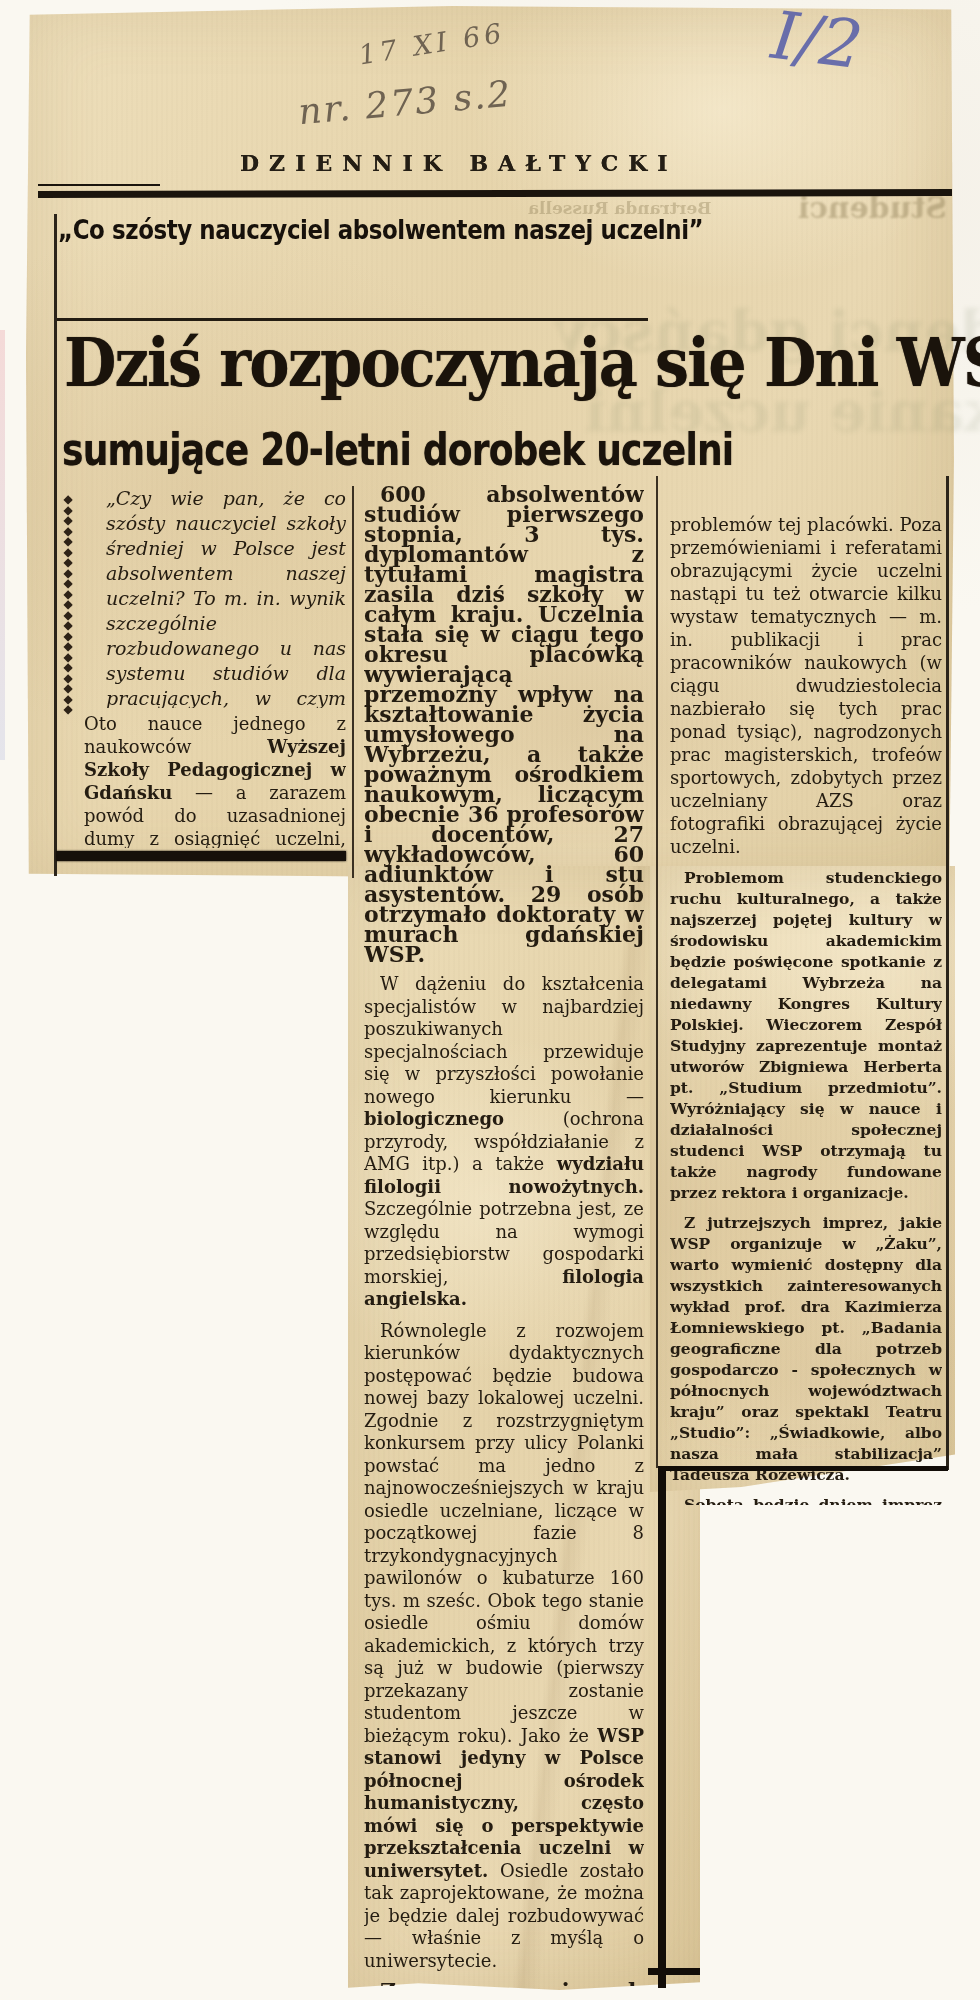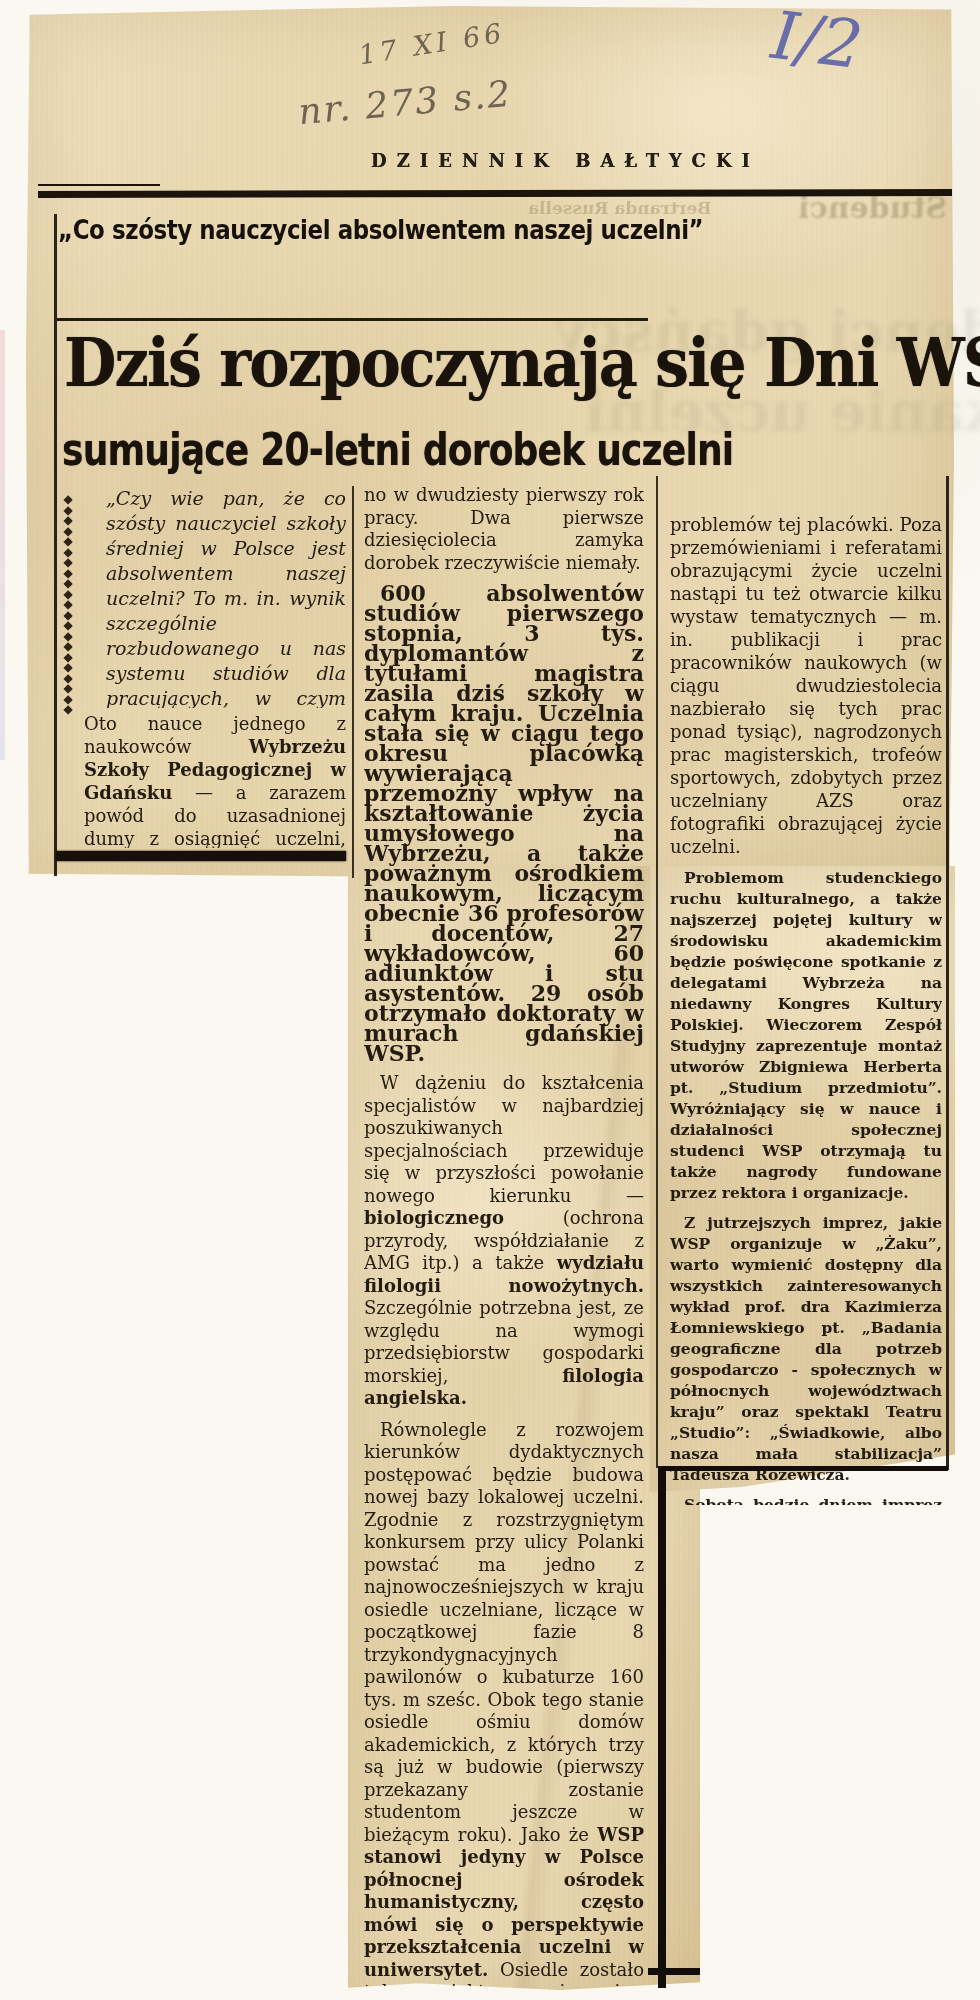--- a/index.html
+++ b/index.html
@@ -49,22 +49,22 @@
   
   .content{position:absolute;inset:0;z-index:3;}
   .content > *{position:absolute;}
 
   .hand{font-family:"DejaVu Serif",serif;font-style:italic;color:#6f6352;}
   #hand-date{left:358px;top:28px;font-size:27px;transform:rotate(-9deg);letter-spacing:4px;}
   #hand-issue{left:298px;top:82px;font-size:36px;transform:rotate(-5deg);letter-spacing:2px;}
   #pen-mark{left:772px;top:2px;font-size:66px;color:rgba(82,90,168,.85);
     font-family:"DejaVu Serif",serif;font-style:italic;transform:rotate(7deg);}
 
-  #masthead{left:240px;top:150px;width:520px;text-align:right;
-    font-weight:700;font-size:18px;letter-spacing:10px;color:#241e15;
+  #masthead{left:240px;top:150px;width:520px;text-align:left;
+    font-weight:700;font-size:22px;letter-spacing:10px;color:#241e15;
     text-shadow:0 0 .6px #241e15;}
   .rule{background:#1a140d;}
   #masthead-rule{left:38px;top:190px;width:914px;height:7px;transform:rotate(-.12deg);}
   #masthead-rule2{left:38px;top:184px;width:122px;height:2px;}
 
   #kicker{left:58px;top:214px;font-family:"DejaVu Sans",sans-serif;font-weight:700;
     font-size:27px;color:#17110b;transform:scaleX(.85);transform-origin:left top;
     white-space:nowrap;letter-spacing:-.5px;}
   #kicker-rule{left:56px;top:318px;width:592px;height:3px;background:#231c12;}
   #left-border{left:54px;top:214px;width:3px;height:662px;background:#2b241a;}
@@ -135,29 +135,28 @@
     <div id="kicker">„Co szósty nauczyciel absolwentem naszej uczelni”</div>
     <div id="kicker-rule"></div>
     <div id="left-border"></div>
 
     <h1 id="headline">Dziś rozpoczynają się Dni WSP</h1>
     <h2 id="subheadline">sumujące 20-letni dorobek uczelni</h2>
 
     <div id="ornament">◆◆◆◆◆◆◆◆◆◆◆◆◆◆◆◆◆◆◆◆◆</div>
 
     <div class="bodytext" id="col1-quote">„Czy wie pan, że co szósty nauczyciel szkoły średniej w Polsce jest absolwentem naszej uczelni? To m. in. wynik szczególnie rozbudowanego u nas systemu studiów dla pracujących, w czym wysuwamy się na czołowe miejsce wśród uczelni w kraju...”.</div>
-    <div class="bodytext" id="col1-rest"><span>Oto nauce jednego z naukowców </span><b>Wybrzeżu Szkoły Pedagogicznej w Gdańsku</b><span> — a zarazem powód do uzasadnionej dumy z osiągnięć uczelni, która weszła niedaw</span></div>
+    <div class="bodytext" id="col1-rest"><span>Oto nauce jednego z naukowców </span><b>Wyższej Szkoły Pedagogicznej w Gdańsku</b><span> — a zarazem powód do uzasadnionej dumy z osiągnięć uczelni, która weszła niedaw</span></div>
     <div id="col1-endbar"></div>
 
     <div id="rule12"></div>
     <div id="rule23"></div>
     <div id="right-border"></div>
 
     <div class="col" id="col2">
-      <p class="reg noind">no w dwudziesty pierwszy rok pracy. Dwa pierwsze dziesięciolecia zamyka dorobek rzeczywiście niemały.</p>
       <p class="pb">600 absolwentów studiów pierwszego stopnia, 3 tys. dyplomantów z tytułami magistra zasila dziś szkoły w całym kraju. Uczelnia stała się w ciągu tego okresu placówką wywierającą przemożny wpływ na kształtowanie życia umysłowego na Wybrzeżu, a także poważnym ośrodkiem naukowym, liczącym obecnie 36 profesorów i docentów, 27 wykładowców, 60 adiunktów i stu asystentów. 29 osób otrzymało doktoraty w murach gdańskiej WSP.</p>
       <p class="reg"><span>W dążeniu do kształcenia specjalistów w najbardziej poszukiwanych specjalnościach przewiduje się w przyszłości powołanie nowego kierunku — </span><b>biologicznego</b><span> (ochrona przyrody, współdziałanie z AMG itp.) a także </span><b>wydziału filologii nowożytnych.</b><span> Szczególnie potrzebna jest, ze względu na wymogi przedsiębiorstw gospodarki morskiej, </span><b>filologia angielska.</b></p>
       <p class="reg"><span>Równolegle z rozwojem kierunków dydaktycznych postępować będzie budowa nowej bazy lokalowej uczelni. Zgodnie z rozstrzygniętym konkursem przy ulicy Polanki powstać ma jedno z najnowocześniejszych w kraju osiedle uczelniane, liczące w początkowej fazie 8 trzykondygnacyjnych pawilonów o kubaturze 160 tys. m sześc. Obok tego stanie osiedle ośmiu domów akademickich, z których trzy są już w budowie (pierwszy przekazany zostanie studentom jeszcze w bieżącym roku). Jako że </span><b>WSP stanowi jedyny w Polsce północnej ośrodek humanistyczny, często mówi się o perspektywie przekształcenia uczelni w uniwersytet.</b><span> Osiedle zostało tak zaprojektowane, że można je będzie dalej rozbudowywać — właśnie z myślą o uniwersytecie.</span></p>
       <p class="pb">Z innych inwestycyjnych zamierzeń uczelni warto wymienić budowę (kosztem 1,5 mln zł) w Borucinie na Pojezierzu Kaszubskim stacji limnologicznej, przeznaczonej do prowadzenia badań potrzebnych w gospodarce wodnej i rolnictwie.</p>
 
     </div>
 
     <div class="col" id="col3">
       <p class="reg noind">problemów tej placówki. Poza przemówieniami i referatami obrazującymi życie uczelni nastąpi tu też otwarcie kilku wystaw tematycznych — m. in. publikacji i prac pracowników naukowych (w ciągu dwudziestolecia nazbierało się tych prac ponad tysiąc), nagrodzonych prac magisterskich, trofeów sportowych, zdobytych przez uczelniany AZS oraz fotografiki obrazującej życie uczelni.</p>
       <p class="pb">Problemom studenckiego ruchu kulturalnego, a także najszerzej pojętej kultury w środowisku akademickim będzie poświęcone spotkanie z delegatami Wybrzeża na niedawny Kongres Kultury Polskiej. Wieczorem Zespół Studyjny zaprezentuje montaż utworów Zbigniewa Herberta pt. „Studium przedmiotu”. Wyróżniający się w nauce i działalności społecznej studenci WSP otrzymają tu także nagrody fundowane przez rektora i organizacje.</p>

